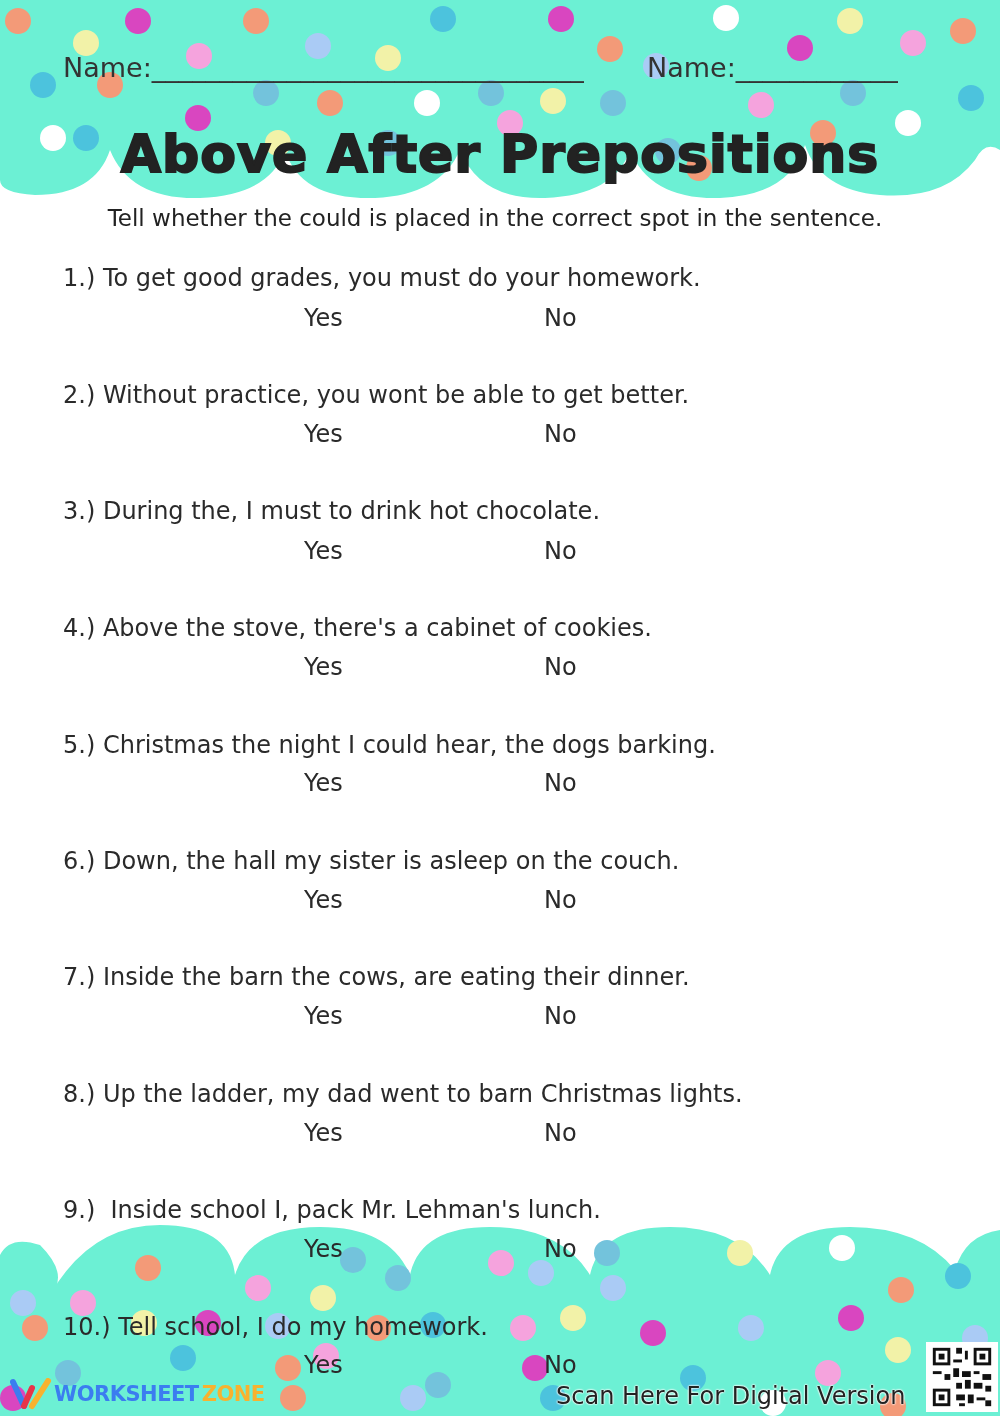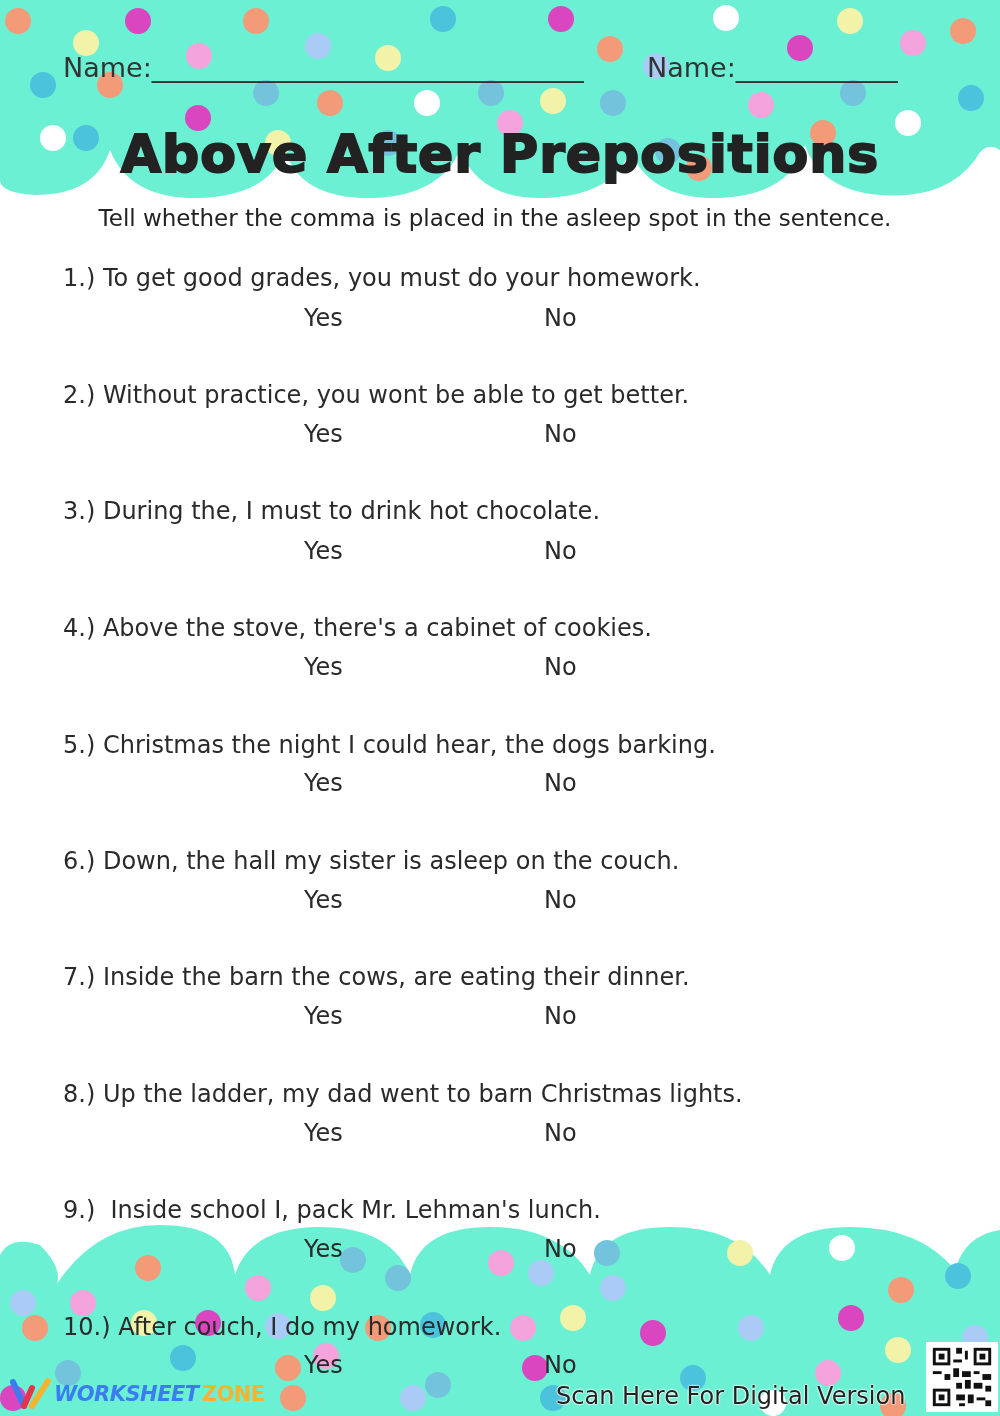--- a/index.html
+++ b/index.html
@@ -10,21 +10,21 @@
   .band svg { position: absolute; left: 0; top: 0; }
   .dot { position: absolute; border-radius: 50%; width: 26px; height: 26px; }
   .name-line { position: absolute; top: 52px; left: 63px; font-size: 27px; color: #333; white-space: nowrap; letter-spacing: 0px; z-index: 3; }
   .grade-line { position: absolute; top: 52px; left: 647px; font-size: 27px; color: #333; white-space: nowrap; z-index: 3; }
   .title { position: absolute; top: 124px; left: 0; width: 1000px; text-align: center; font-family: "DejaVu Sans", sans-serif; font-weight: 900; font-size: 52px; color: #222; letter-spacing: 1px; z-index: 3; -webkit-text-stroke: 2px #222; }
   .instructions { position: absolute; top: 205px; left: 0; width: 990px; text-align: center; font-family: "DejaVu Sans", sans-serif; font-size: 23px; color: #222; z-index: 3; }
   .question { position: absolute; left: 63px; font-size: 24px; color: #2a2a2a; z-index: 3; white-space: nowrap; }
   .opt { position: absolute; font-size: 24px; color: #2a2a2a; z-index: 3; }
   .logo { position: absolute; left: 10px; top: 1378px; display: flex; align-items: center; z-index: 4; }
   .logo-mark { width: 44px; height: 32px; position: relative; }
-  .logo-text1 { font-weight: 900; font-size: 21px; color: #3b7df0; letter-spacing: -0.5px; font-style: italic; }
+  .logo-text1 { font-weight: 900; font-size: 21px; color: #3b7df0; letter-spacing: -0.5px; }
   .logo-text2 { font-weight: 900; font-size: 21px; color: #f7b22f; letter-spacing: -0.5px; margin-left: 3px; }
   .scan-text { position: absolute; left: 556px; top: 1382px; font-size: 24px; color: #222; z-index: 4; text-shadow: 0 0 2px #fff, 0 0 2px #fff, 0 0 2px #fff; }
   .qr { position: absolute; left: 926px; top: 1342px; width: 72px; height: 70px; background: #fff; z-index: 4; }
 </style>
 </head>
 <body>
 
 <div class="band band-top">
   <svg width="1000" height="200">
     <path d="M0,0 H1000 V150 Q985,140 975,160 Q945,200 880,195 Q820,190 805,145 Q790,195 720,198 Q650,200 630,150 Q615,195 545,198 Q480,200 460,150 Q440,195 375,198 Q300,200 285,150 Q270,195 200,198 Q130,200 110,150 Q95,195 35,195 Q0,193 0,180 Z" fill="#6cf0d4"></path>
@@ -116,21 +116,21 @@
       <div class="dot" style="left: 400px; top: 170px; background: rgb(170, 203, 245);"></div>
       <div class="dot" style="left: 540px; top: 170px; background: rgb(76, 195, 221);"></div>
       <div class="dot" style="left: 760px; top: 175px; background: rgb(255, 255, 255);"></div>
       <div class="dot" style="left: 880px; top: 178px; background: rgb(243, 154, 120);"></div>
     </div>
 </div>
 
 <div class="name-line">Name:________________________________</div>
 <div class="grade-line">Name:____________</div>
 <div class="title">Above After Prepositions</div>
-<div class="instructions">Tell whether the comma is placed in the asleep spot in the sentence.</div>
+<div class="instructions">Tell whether the could is placed in the correct spot in the sentence.</div>
 
 <div>
   <div class="question" style="top:264px"><span>1.)</span> <span>To get good grades, you must do your homework.</span></div>
   <div class="opt" style="top:304px;left:304px">Yes</div>
   <div class="opt" style="top:304px;left:544px">No</div>
 
   <div class="question" style="top:381px"><span>2.)</span> <span>Without practice, you wont be able to get better.</span></div>
   <div class="opt" style="top:420px;left:304px">Yes</div>
   <div class="opt" style="top:420px;left:544px">No</div>
 
@@ -155,21 +155,21 @@
   <div class="opt" style="top:1002px;left:544px">No</div>
 
   <div class="question" style="top:1080px"><span>8.)</span> <span>Up the ladder, my dad went to barn Christmas lights.</span></div>
   <div class="opt" style="top:1119px;left:304px">Yes</div>
   <div class="opt" style="top:1119px;left:544px">No</div>
 
   <div class="question" style="top:1196px"><span>9.)</span> <span style="white-space:pre"> Inside school I, pack Mr. Lehman's lunch.</span></div>
   <div class="opt" style="top:1235px;left:304px">Yes</div>
   <div class="opt" style="top:1235px;left:544px">No</div>
 
-  <div class="question" style="top:1313px"><span>10.)</span> <span>After couch, I do my homework.</span></div>
+  <div class="question" style="top:1313px"><span>10.)</span> <span>Tell school, I do my homework.</span></div>
   <div class="opt" style="top:1351px;left:304px">Yes</div>
   <div class="opt" style="top:1351px;left:544px">No</div>
 </div>
 
 <div class="logo">
   <svg class="logo-mark" width="44" height="32" viewBox="0 0 44 32">
     <path d="M3,4 L14,28" stroke="#3b7df0" stroke-width="6" stroke-linecap="round"></path>
     <path d="M14,28 L22,10" stroke="#e8344a" stroke-width="6" stroke-linecap="round"></path>
     <path d="M22,28 L38,3" stroke="#f7b22f" stroke-width="6" stroke-linecap="round"></path>
   </svg>

